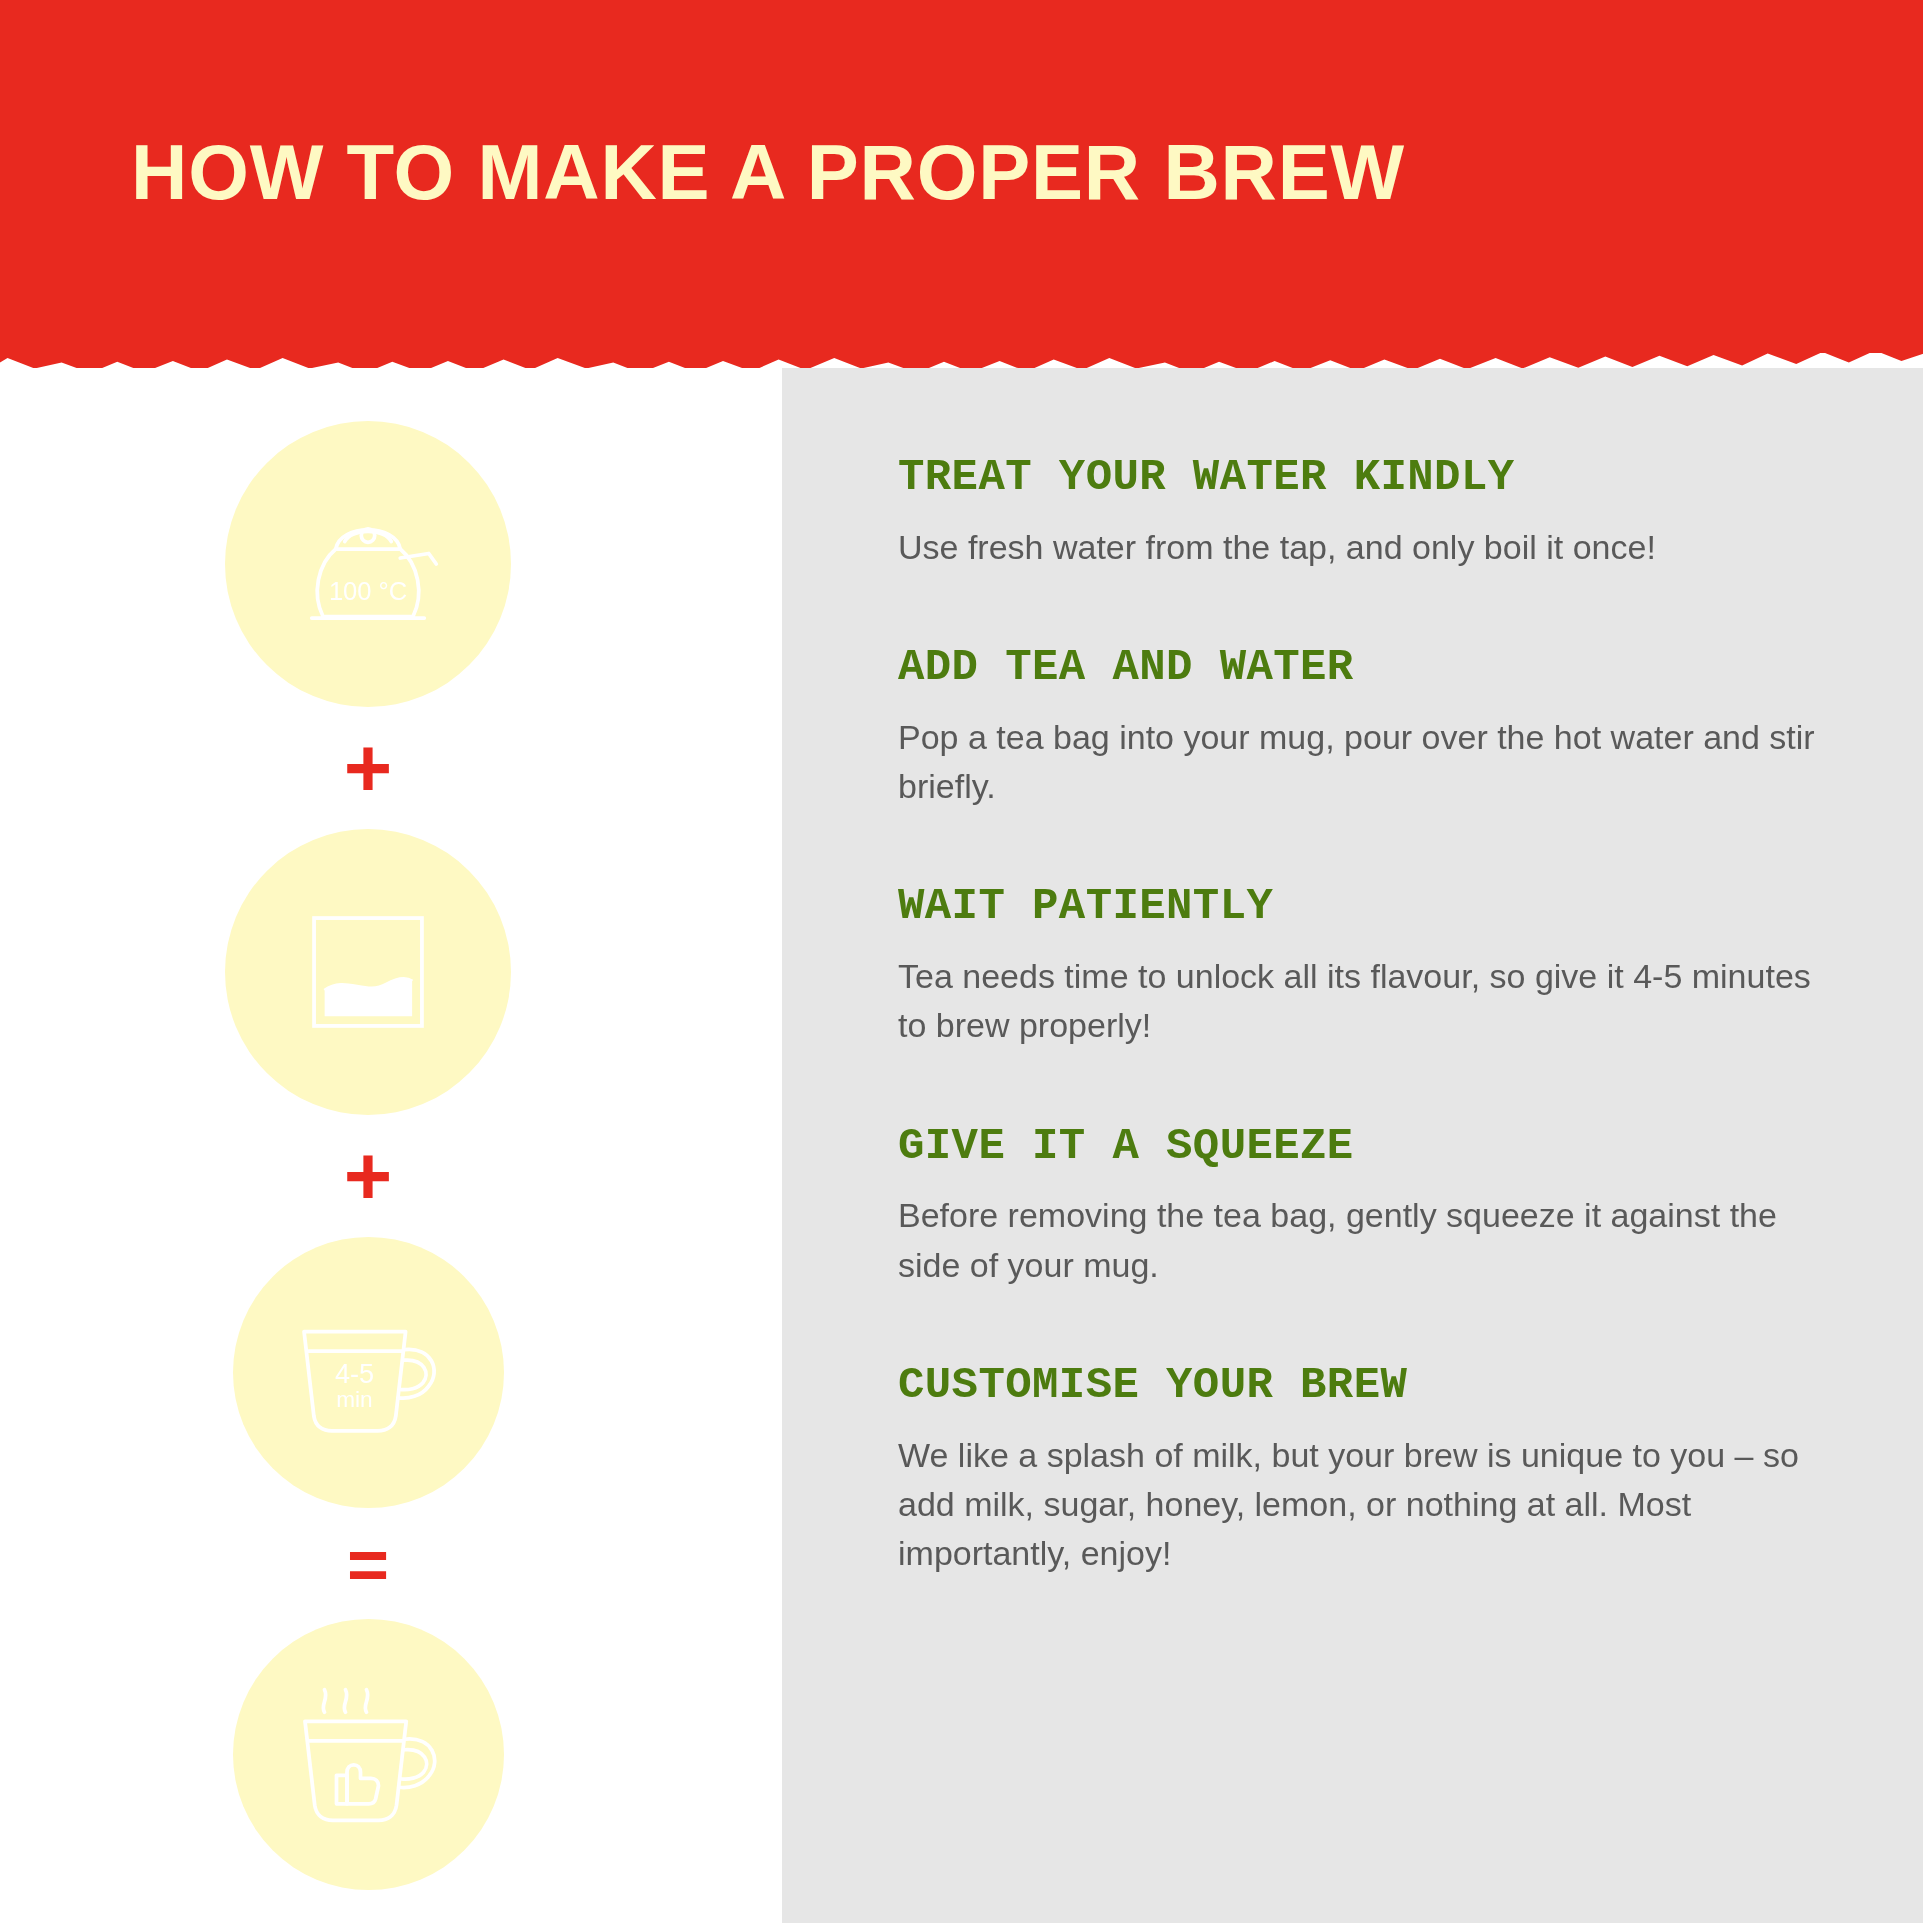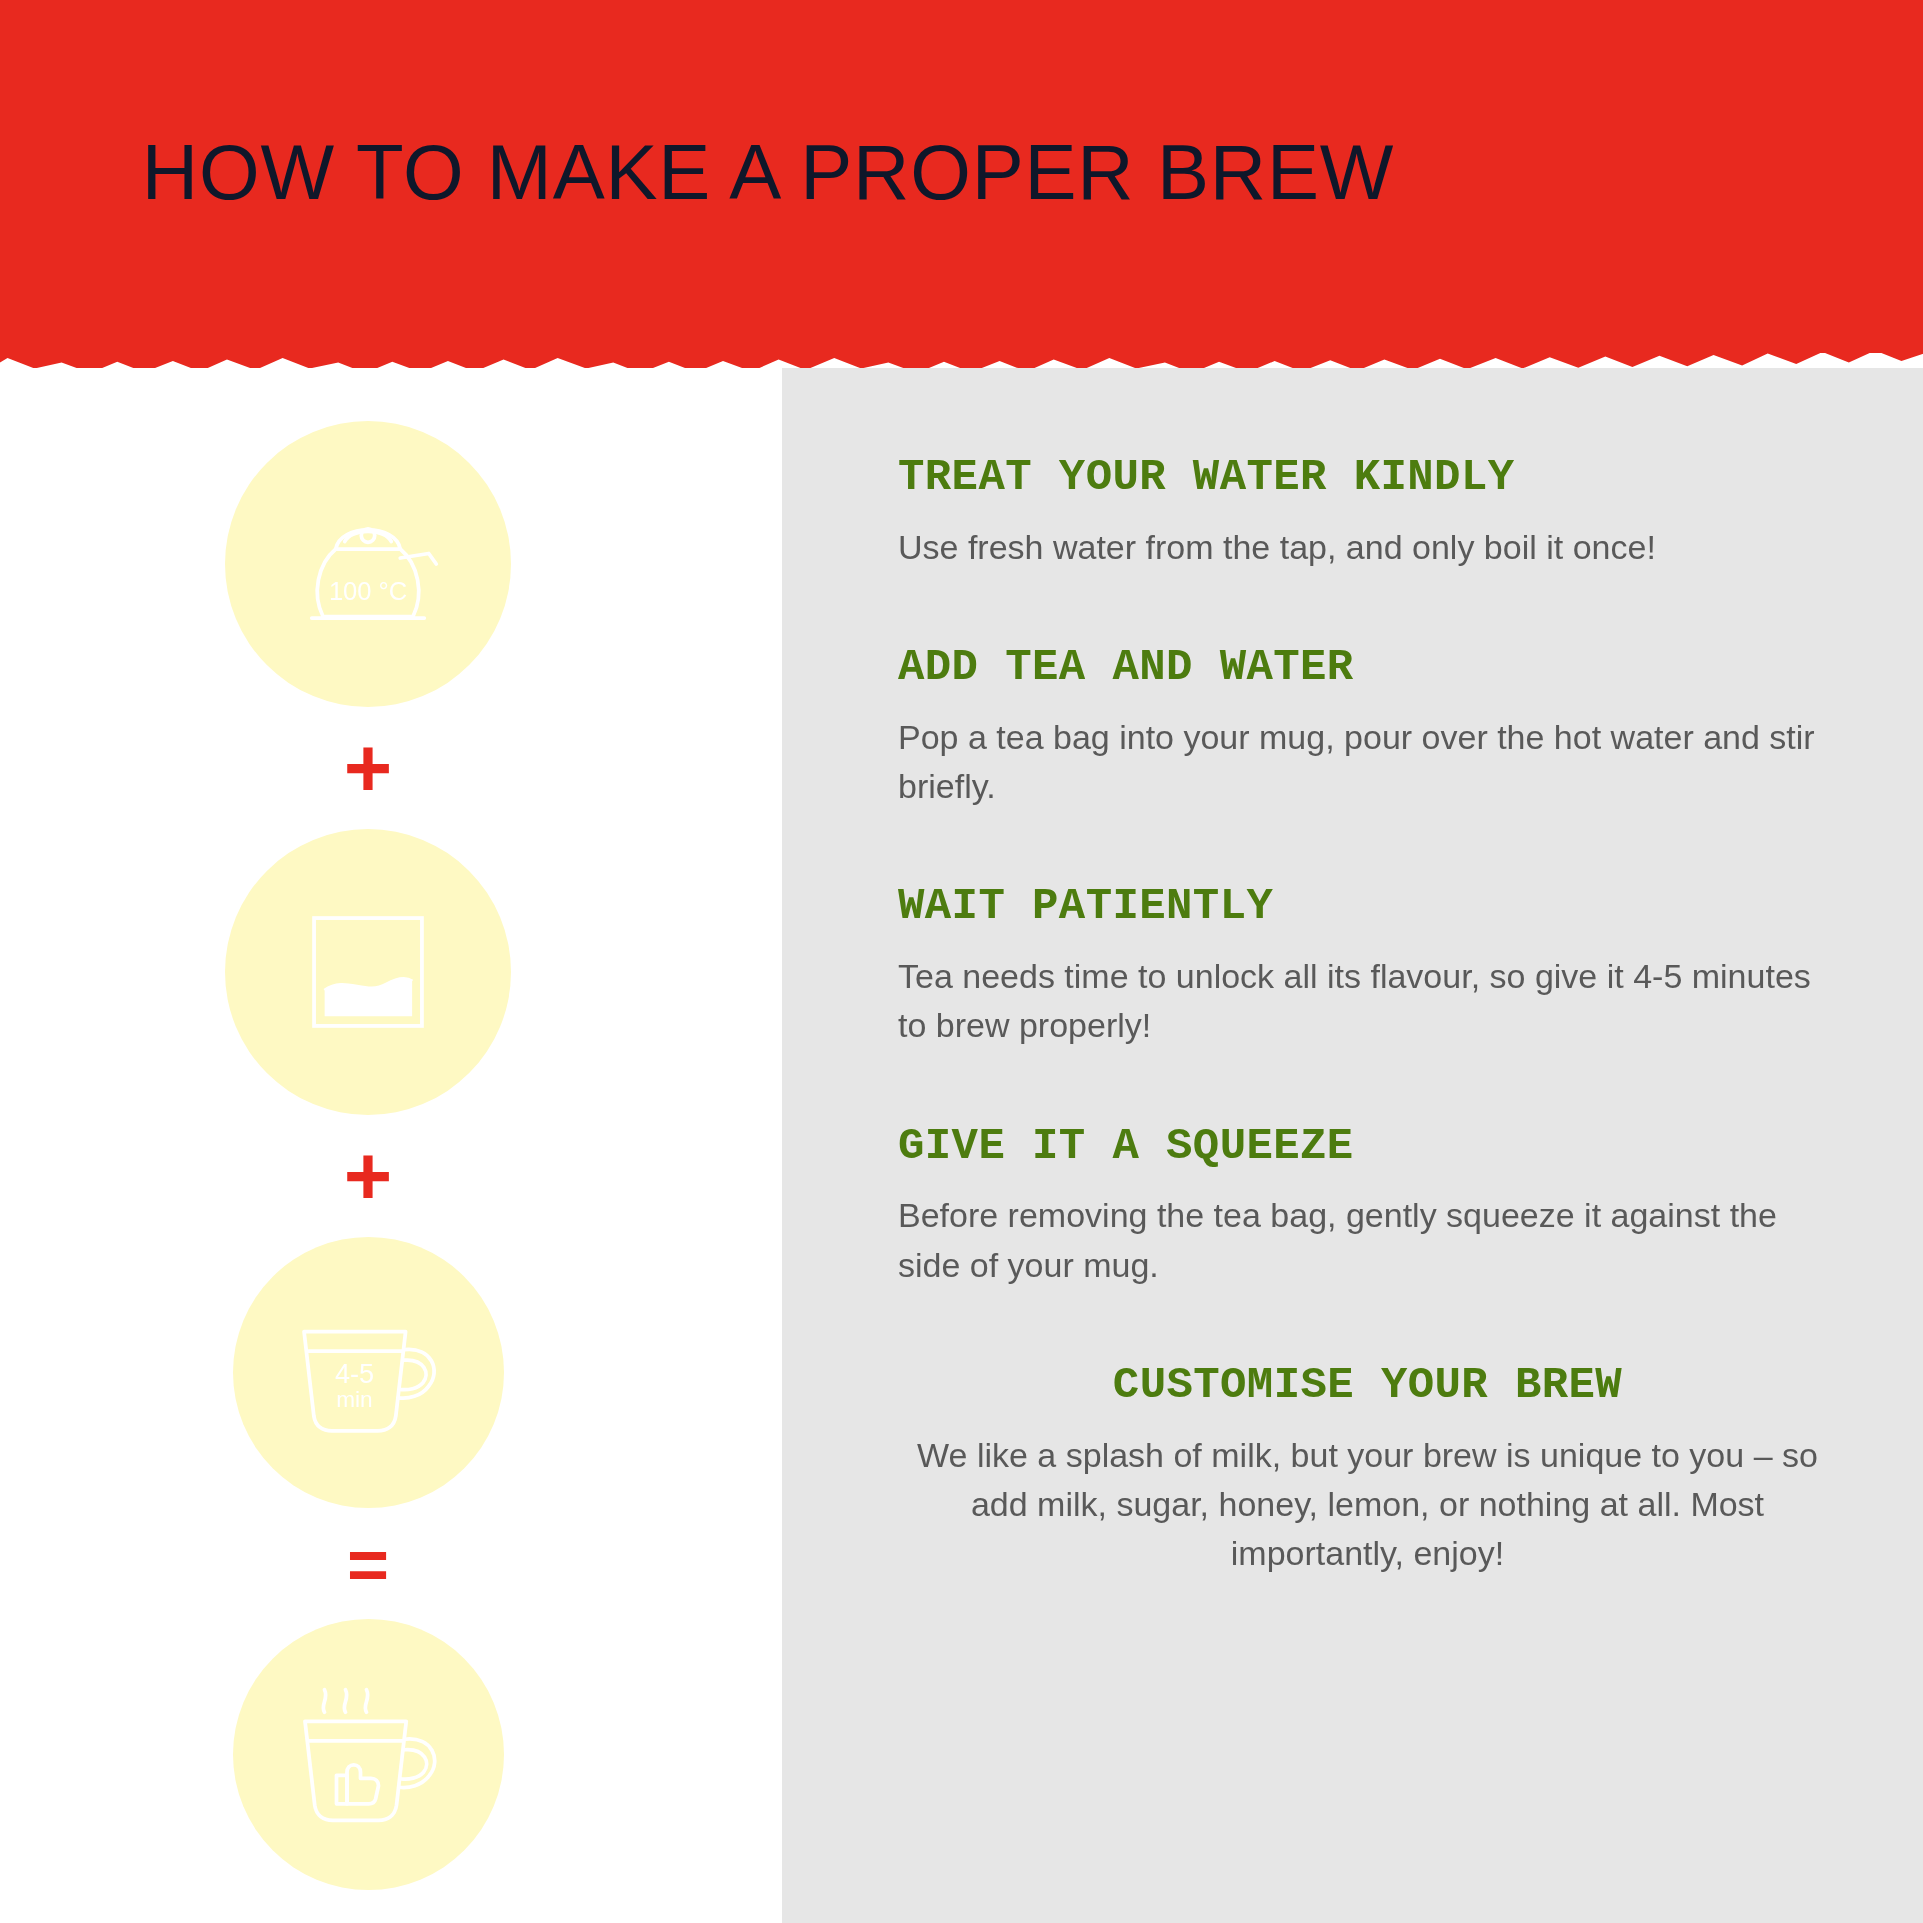--- a/index.html
+++ b/index.html
@@ -30,23 +30,23 @@
     height: 353px;
     background: #e8291f;
     overflow: hidden;
   }
   .header-title {
     position: absolute;
     left: 0;
     top: 132px;
     width: 1536px;
     text-align: center;
-    color: #0f172a;
+    color: #fef9c3;
     font-size: 78px;
-    font-weight: normal;
+    font-weight: bold;
     letter-spacing: 0.8px;
     line-height: 1.05;
     font-family: "Liberation Sans", sans-serif;
   }
   
   .torn {
     position: absolute;
     left: 0;
     top: 331px;
     width: 1924px;
@@ -114,21 +114,21 @@
   
   .steps {
     position: absolute;
     left: 898px;
     top: 86px;
     width: 939px;
   }
   .step {
     margin-bottom: 72px;
   }
-  .step:last-child { margin-bottom: 12px; text-align: center; }
+  .step:last-child { margin-bottom: 12px; }
   .step-title {
     color: #4d7c0f;
     font-size: 44px;
     font-weight: bold;
     letter-spacing: 0.4px;
     margin: 0 0 22.5px 0;
     line-height: 1.05;
     font-family: Liberation Mono, monospace;
   }
   .step-body {

